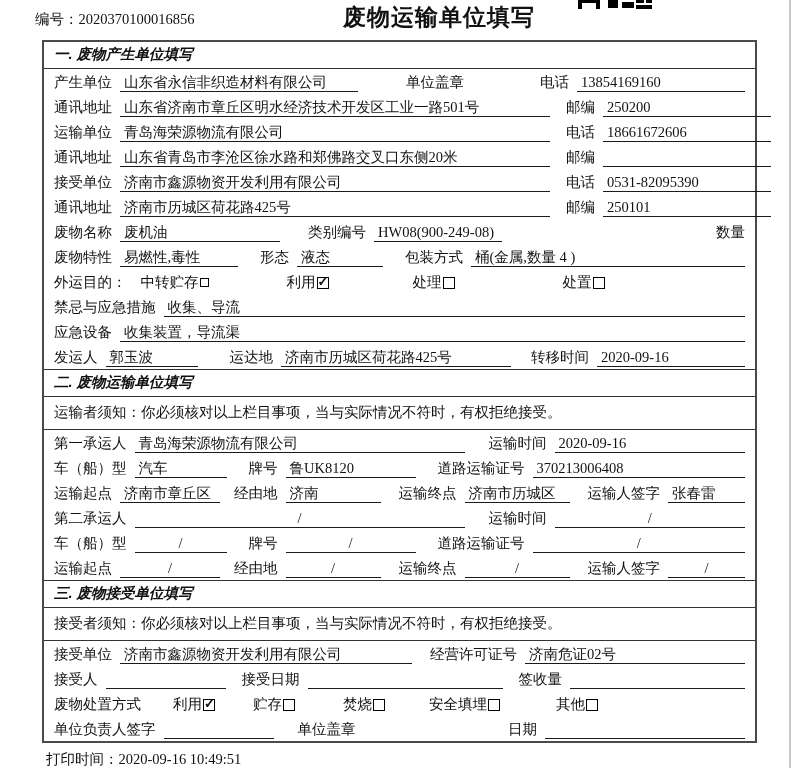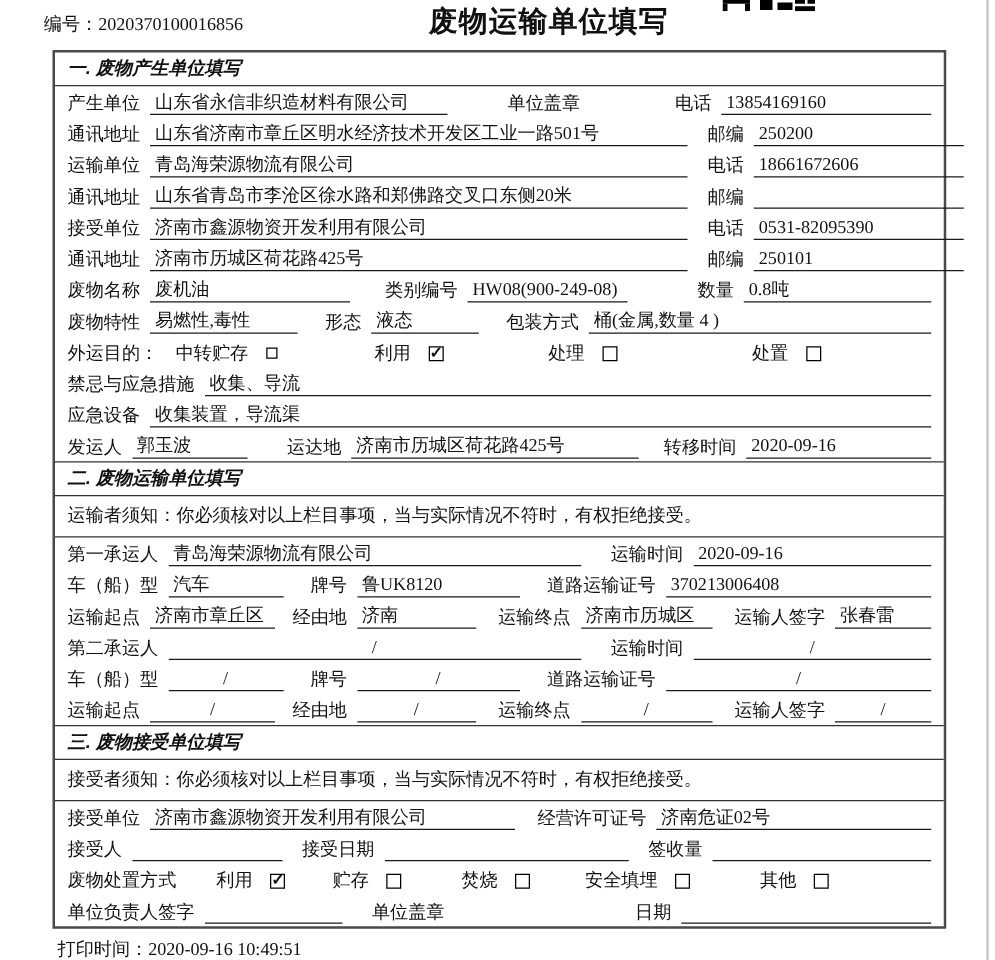--- a/index.html
+++ b/index.html
@@ -34,21 +34,21 @@
   .row { display: flex; align-items: flex-end; height: 25px; padding: 0 10px 2px;
     font-size: 14.5px; gap: 8px; }
   .lbl { white-space: nowrap; flex: 0 0 auto; }
   .plain { white-space: nowrap; flex: 0 0 auto; }
   .val { border-bottom: 1px solid #1a1a1a; white-space: nowrap; flex: 0 0 auto;
     padding: 0 4px; min-height: 17px; line-height: 17px; }
   .val.g { flex: 1 1 auto; }
   .val.c { text-align: center; }
   .sp { flex: 1 1 auto; }
 
-  .opt { white-space: nowrap; flex: 0 0 auto; display: inline-flex; align-items: center; gap: 14px; }
+  .opt { white-space: nowrap; flex: 0 0 auto; display: inline-flex; align-items: center; gap: 1px; }
   .cb { display: inline-block; width: 12px; height: 12px; border: 1px solid #000;
     position: relative; flex: 0 0 auto; }
   .cb.small { width: 9px; height: 9px; }
   .cb.checked::after { content: "✓"; position: absolute; left: 0px; top: -4px;
     font-size: 13px; font-weight: 700; }
 
   .foot { position: absolute; left: 46px; top: 750px; font-size: 14.5px; white-space: nowrap; }
 </style>
 </head>
 <body>
@@ -128,21 +128,20 @@
       <span class="val" style="width:168px">250101</span>
     </div>
 
     <div class="row">
       <span class="lbl">废物名称</span>
       <span class="val" style="width:160px">废机油</span>
       <span class="lbl" style="margin-left:20px">类别编号</span>
       <span class="val" style="width:128px">HW08(900-249-08)</span>
       <span class="sp"></span>
       <span class="lbl">数量</span>
-      <span class="val" style="width:150px">0.8吨</span>
     </div>
 
     <div class="row">
       <span class="lbl">废物特性</span>
       <span class="val" style="width:118px">易燃性,毒性</span>
       <span class="lbl" style="margin-left:14px">形态</span>
       <span class="val" style="width:86px">液态</span>
       <span class="lbl" style="margin-left:14px">包装方式</span>
       <span class="val g">桶(金属,数量 4 )</span>
     </div>

